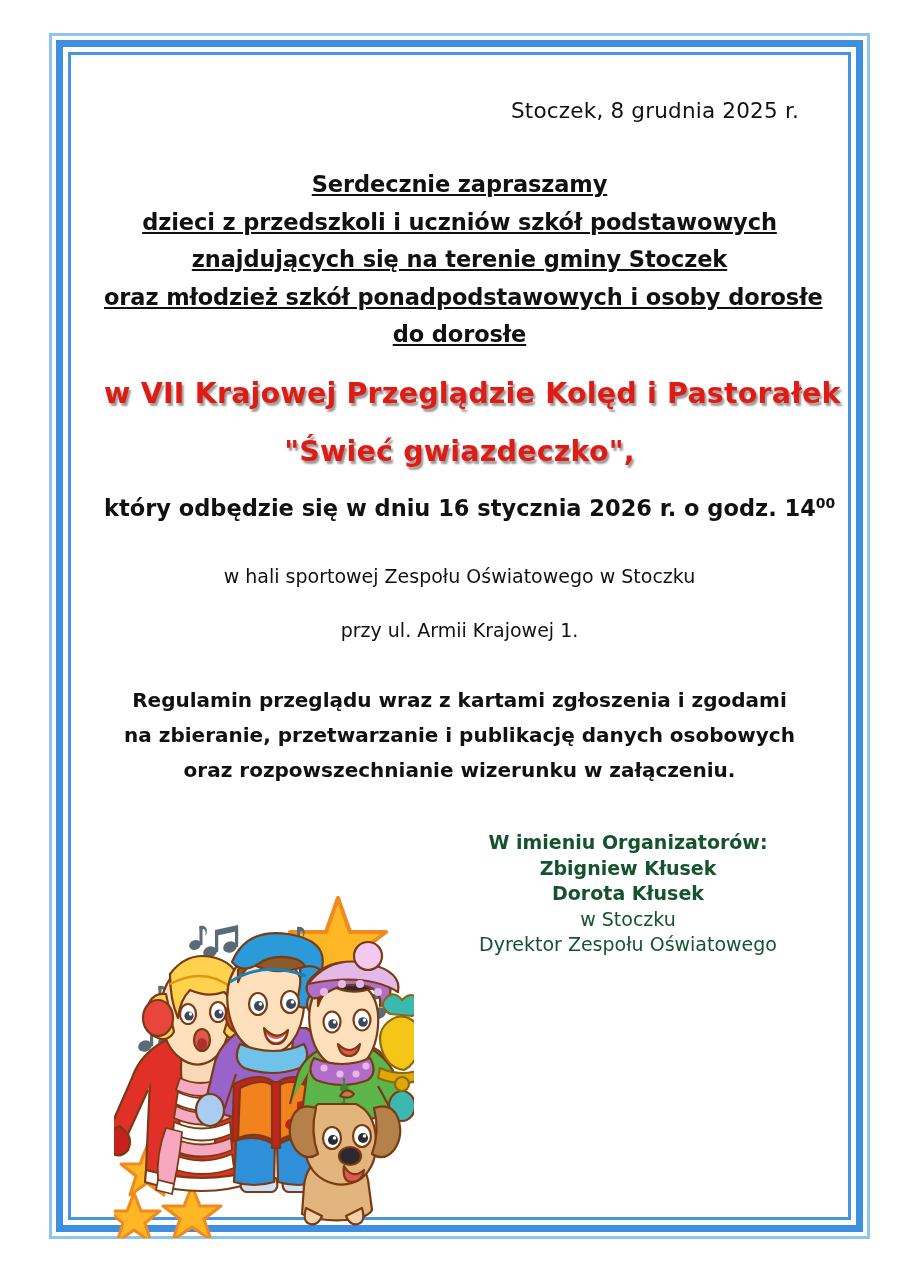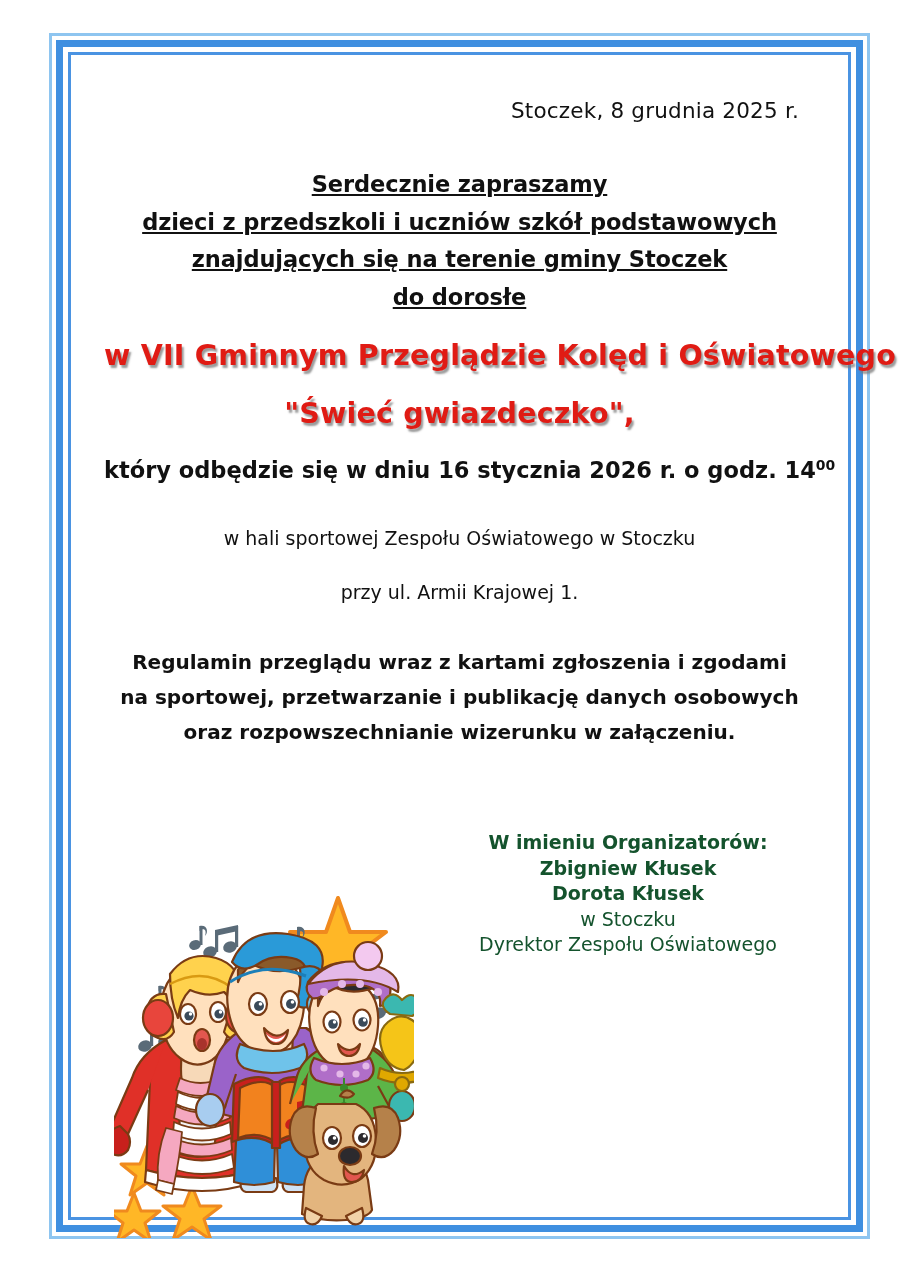--- a/index.html
+++ b/index.html
@@ -115,38 +115,39 @@
     </div>
 
     <div class="content">
 
       <div class="dateline">Stoczek, 8 grudnia 2025 r.</div>
 
       <div class="invite">
         <div>Serdecznie zapraszamy</div>
         <div>dzieci z przedszkoli i uczniów szkół podstawowych</div>
         <div>znajdujących się na terenie gminy Stoczek</div>
+        <div>oraz młodzież szkół ponadpodstawowych i osoby dorosłe</div>
         <div>do dorosłe</div>
       </div>
 
       <div class="title-block">
-        <div class="title-main">w VII Gminnym Przeglądzie Kolęd i Oświatowego</div>
+        <div class="title-main">w VII Krajowej Przeglądzie Kolęd i Pastorałek</div>
         <div class="title-sub">"Świeć gwiazdeczko",</div>
       </div>
 
       <div class="when"><span>który odbędzie się w dniu 16 stycznia 2026 r. o godz. 14</span><sup>00</sup></div>
 
       <div class="where">
         <div>w hali sportowej Zespołu Oświatowego w Stoczku</div>
         <div>przy ul. Armii Krajowej 1.</div>
       </div>
 
       <div class="rules">
         <div>Regulamin przeglądu wraz z kartami zgłoszenia i zgodami</div>
-        <div>na sportowej, przetwarzanie i publikację danych osobowych</div>
+        <div>na zbieranie, przetwarzanie i publikację danych osobowych</div>
         <div>oraz rozpowszechnianie wizerunku w załączeniu.</div>
       </div>
 
       <div class="signature">
         <div class="b">W imieniu Organizatorów:</div>
         <div class="b">Zbigniew Kłusek</div>
         <div class="b">Dorota Kłusek</div>
         <div class="r">w Stoczku</div>
         <div class="r">Dyrektor Zespołu Oświatowego</div>
       </div>

